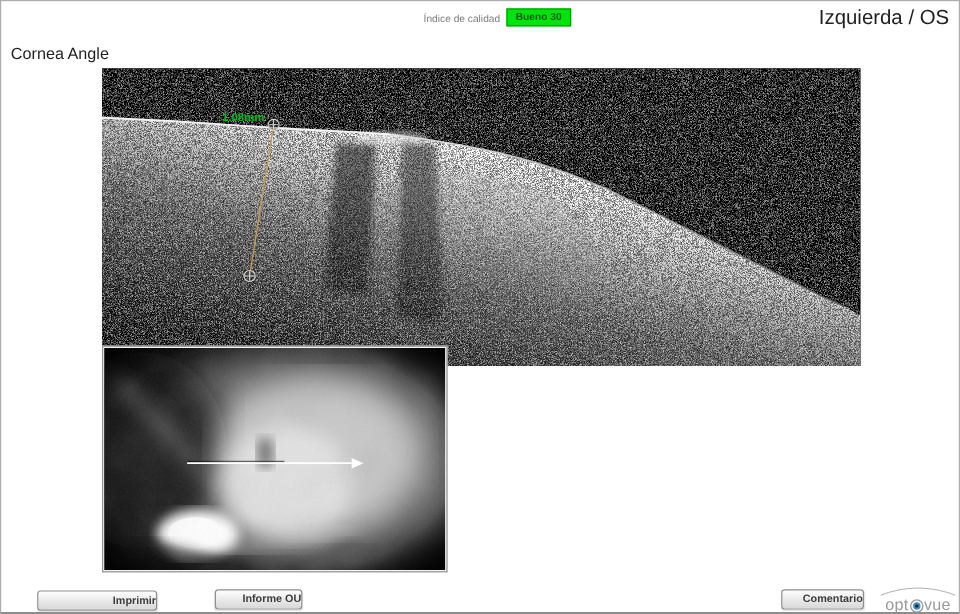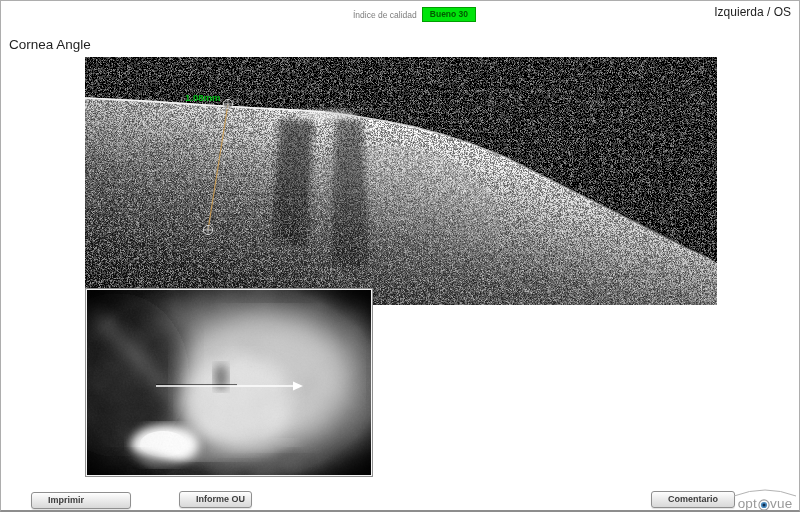--- a/index.html
+++ b/index.html
@@ -2,45 +2,45 @@
 <html><head>
 <meta charset="utf-8">
 <style>
   html,body{margin:0;padding:0;background:#e9e9e9;font-family:"Liberation Sans",sans-serif;}
   .page{
     position:relative;width:800px;height:512px;background:#ffffff;
     border:1px solid #adadad;border-bottom:2px solid #8d8d8d;box-sizing:border-box;
     overflow:hidden;
   }
   .hdr-title{position:absolute;left:8px;top:4px;font-size:13.5px;color:#1f1f1f;margin-top:32px;}
-  .hdr-eye{position:absolute;right:8px;top:4px;font-size:12px;color:#1f1f1f;}
+  .hdr-eye{position:absolute;right:8px;top:4px;font-size:17px;color:#1f1f1f;}
   .quality{position:absolute;left:352px;top:6px;display:flex;align-items:center;gap:5px;}
   .quality-label{font-size:8.5px;color:#7d7d7d;}
   .quality-badge{
     font-size:8.5px;font-weight:bold;color:#005a00;background:#00e40c;
     border:1px solid #00a000;padding:1px 7px 2px 7px;line-height:10px;
   }
   .oct-wrap{position:absolute;left:84px;top:30px;width:632px;height:248px;background:#000;margin-top:26px;}
   .oct-wrap svg{display:block;}
   .fundus-wrap{
     position:absolute;left:84px;top:287px;width:288px;height:189px;
     border:1px solid #909090;background:#f4f4f4;padding:1px;box-sizing:border-box;
   }
   .fundus-wrap svg{display:block;}
   .btn{
     position:absolute;height:17px;font-family:"Liberation Sans",sans-serif;
-    font-size:9px;font-weight:bold;color:#3c3c3c;text-align:left;line-height:15px;
+    font-size:9px;font-weight:bold;color:#3c3c3c;text-align:right;line-height:15px;
     background:linear-gradient(to bottom,#fefefe 0%,#ececec 45%,#d8d8d8 100%);
     border:1px solid #8f8f8f;border-radius:3px;box-sizing:border-box;cursor:default;
     box-shadow:0 1px 1px rgba(0,0,0,0.12);
     padding-left:16px;
   }
   .btn-print{left:30px;top:491px;width:100px;}
   .btn-report{left:178px;top:490px;width:73px;}
-  .btn-comment{left:650px;top:490px;width:84px;}
+  .btn-comment{left:650px;top:490px;width:69px;}
   .logo{
     position:absolute;left:731px;top:490px;width:66px;height:20px;
     color:#9a9a9a;font-size:13.5px;letter-spacing:0.2px;
     display:flex;align-items:flex-end;justify-content:center;
   }
   .logo .logo-eye{margin:3px 0.5px 0 0.5px;}
   .logo-arc{position:absolute;left:0;top:-3px;width:66px;height:9px;}
 </style>
 </head>
 <body>

